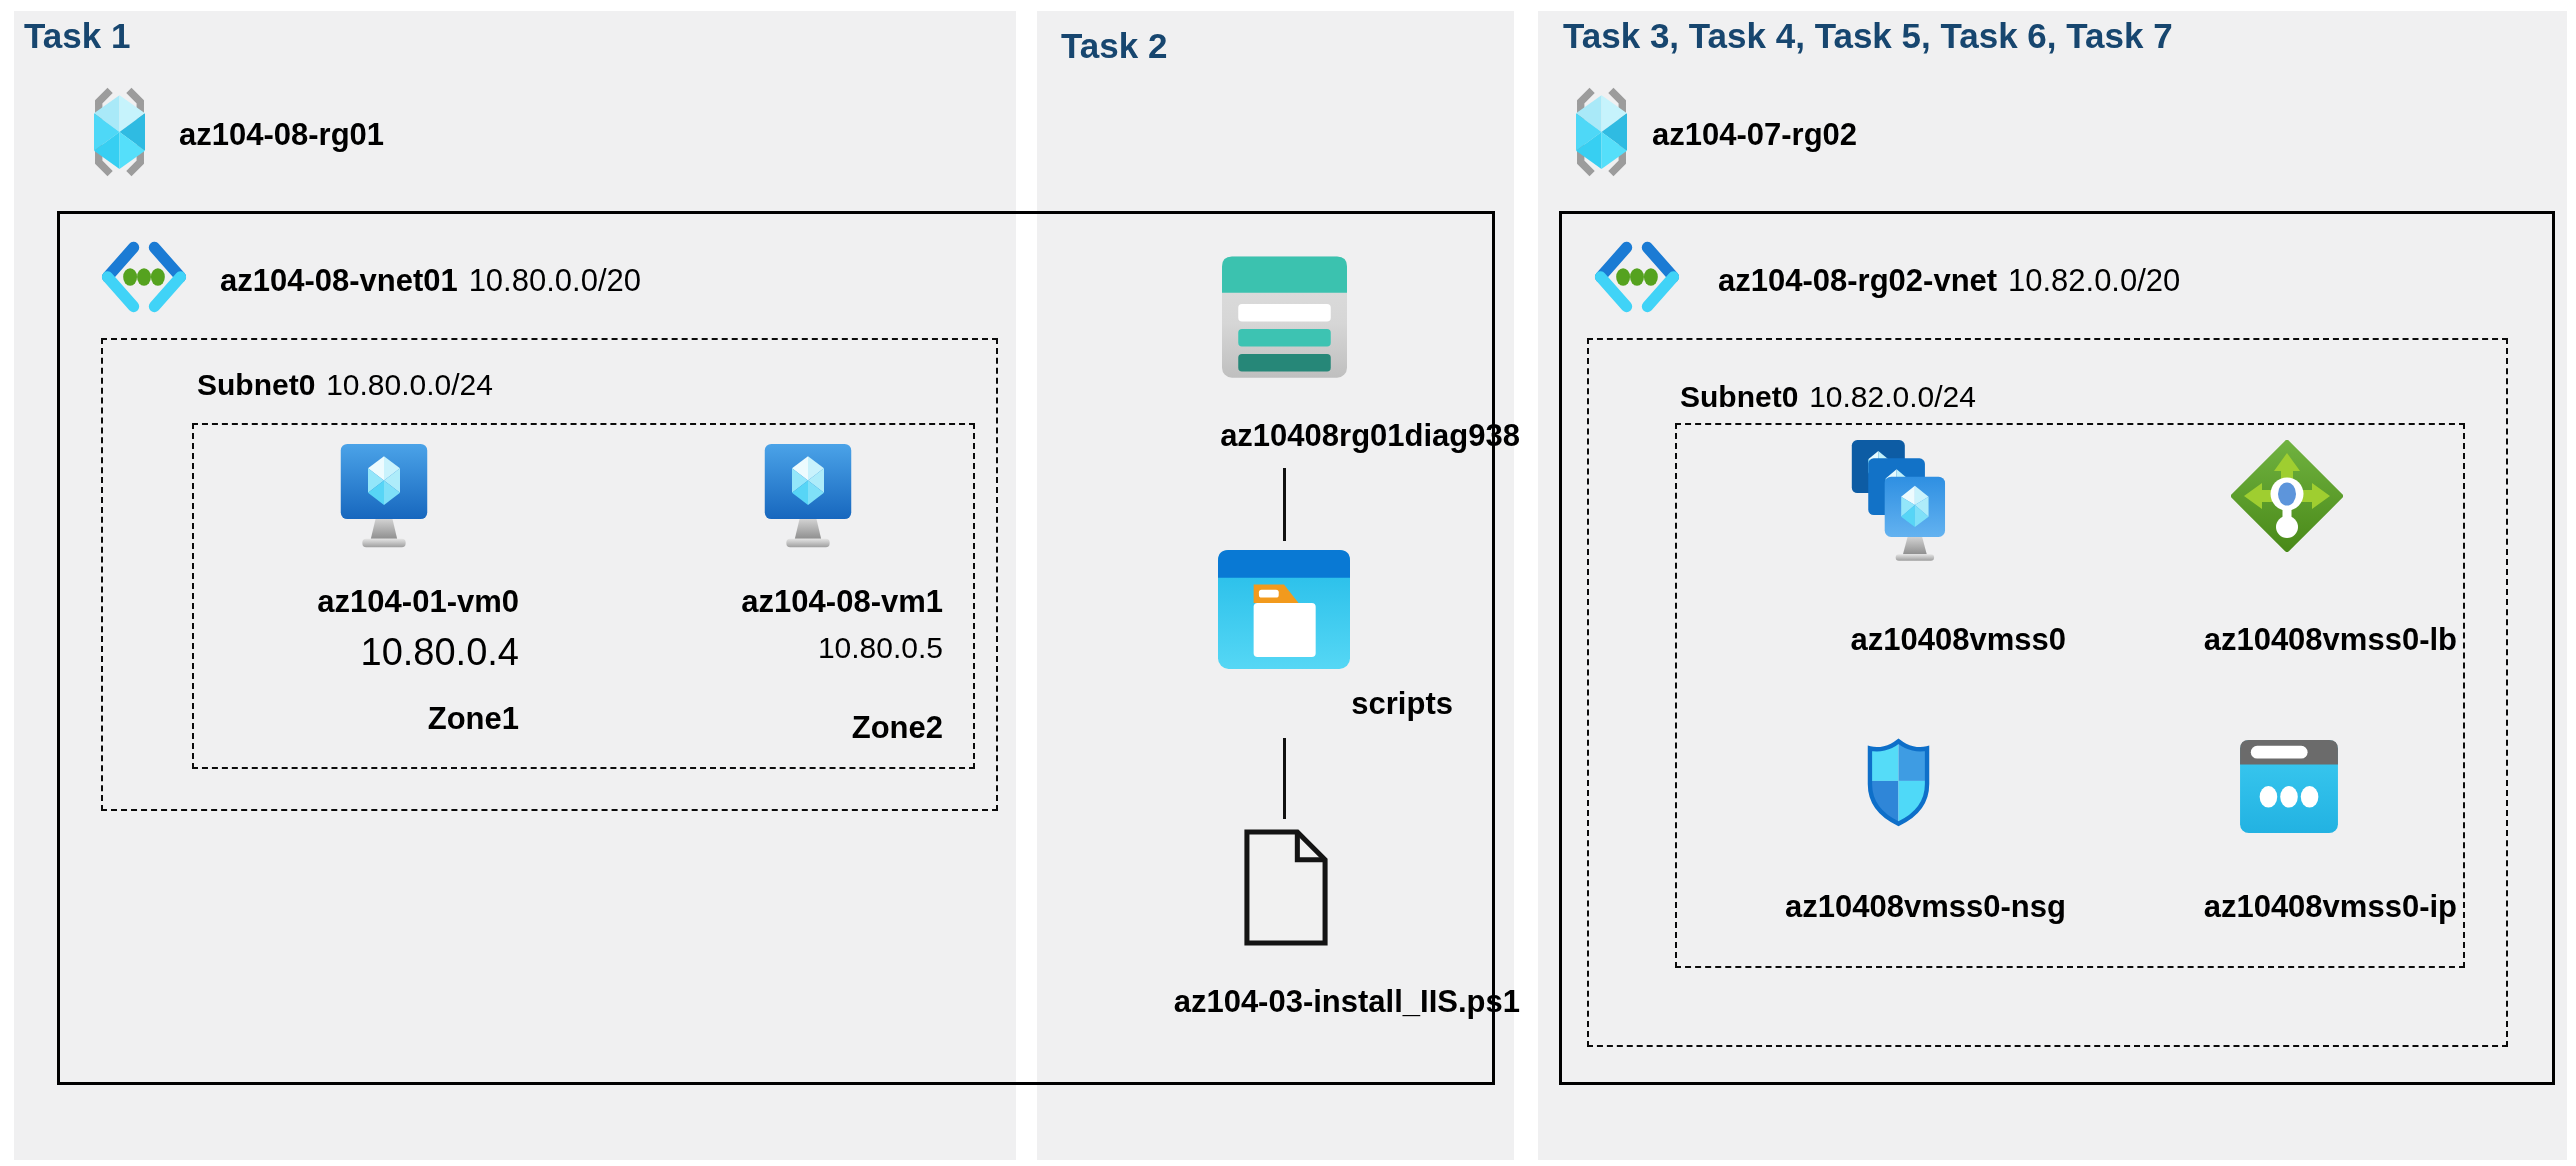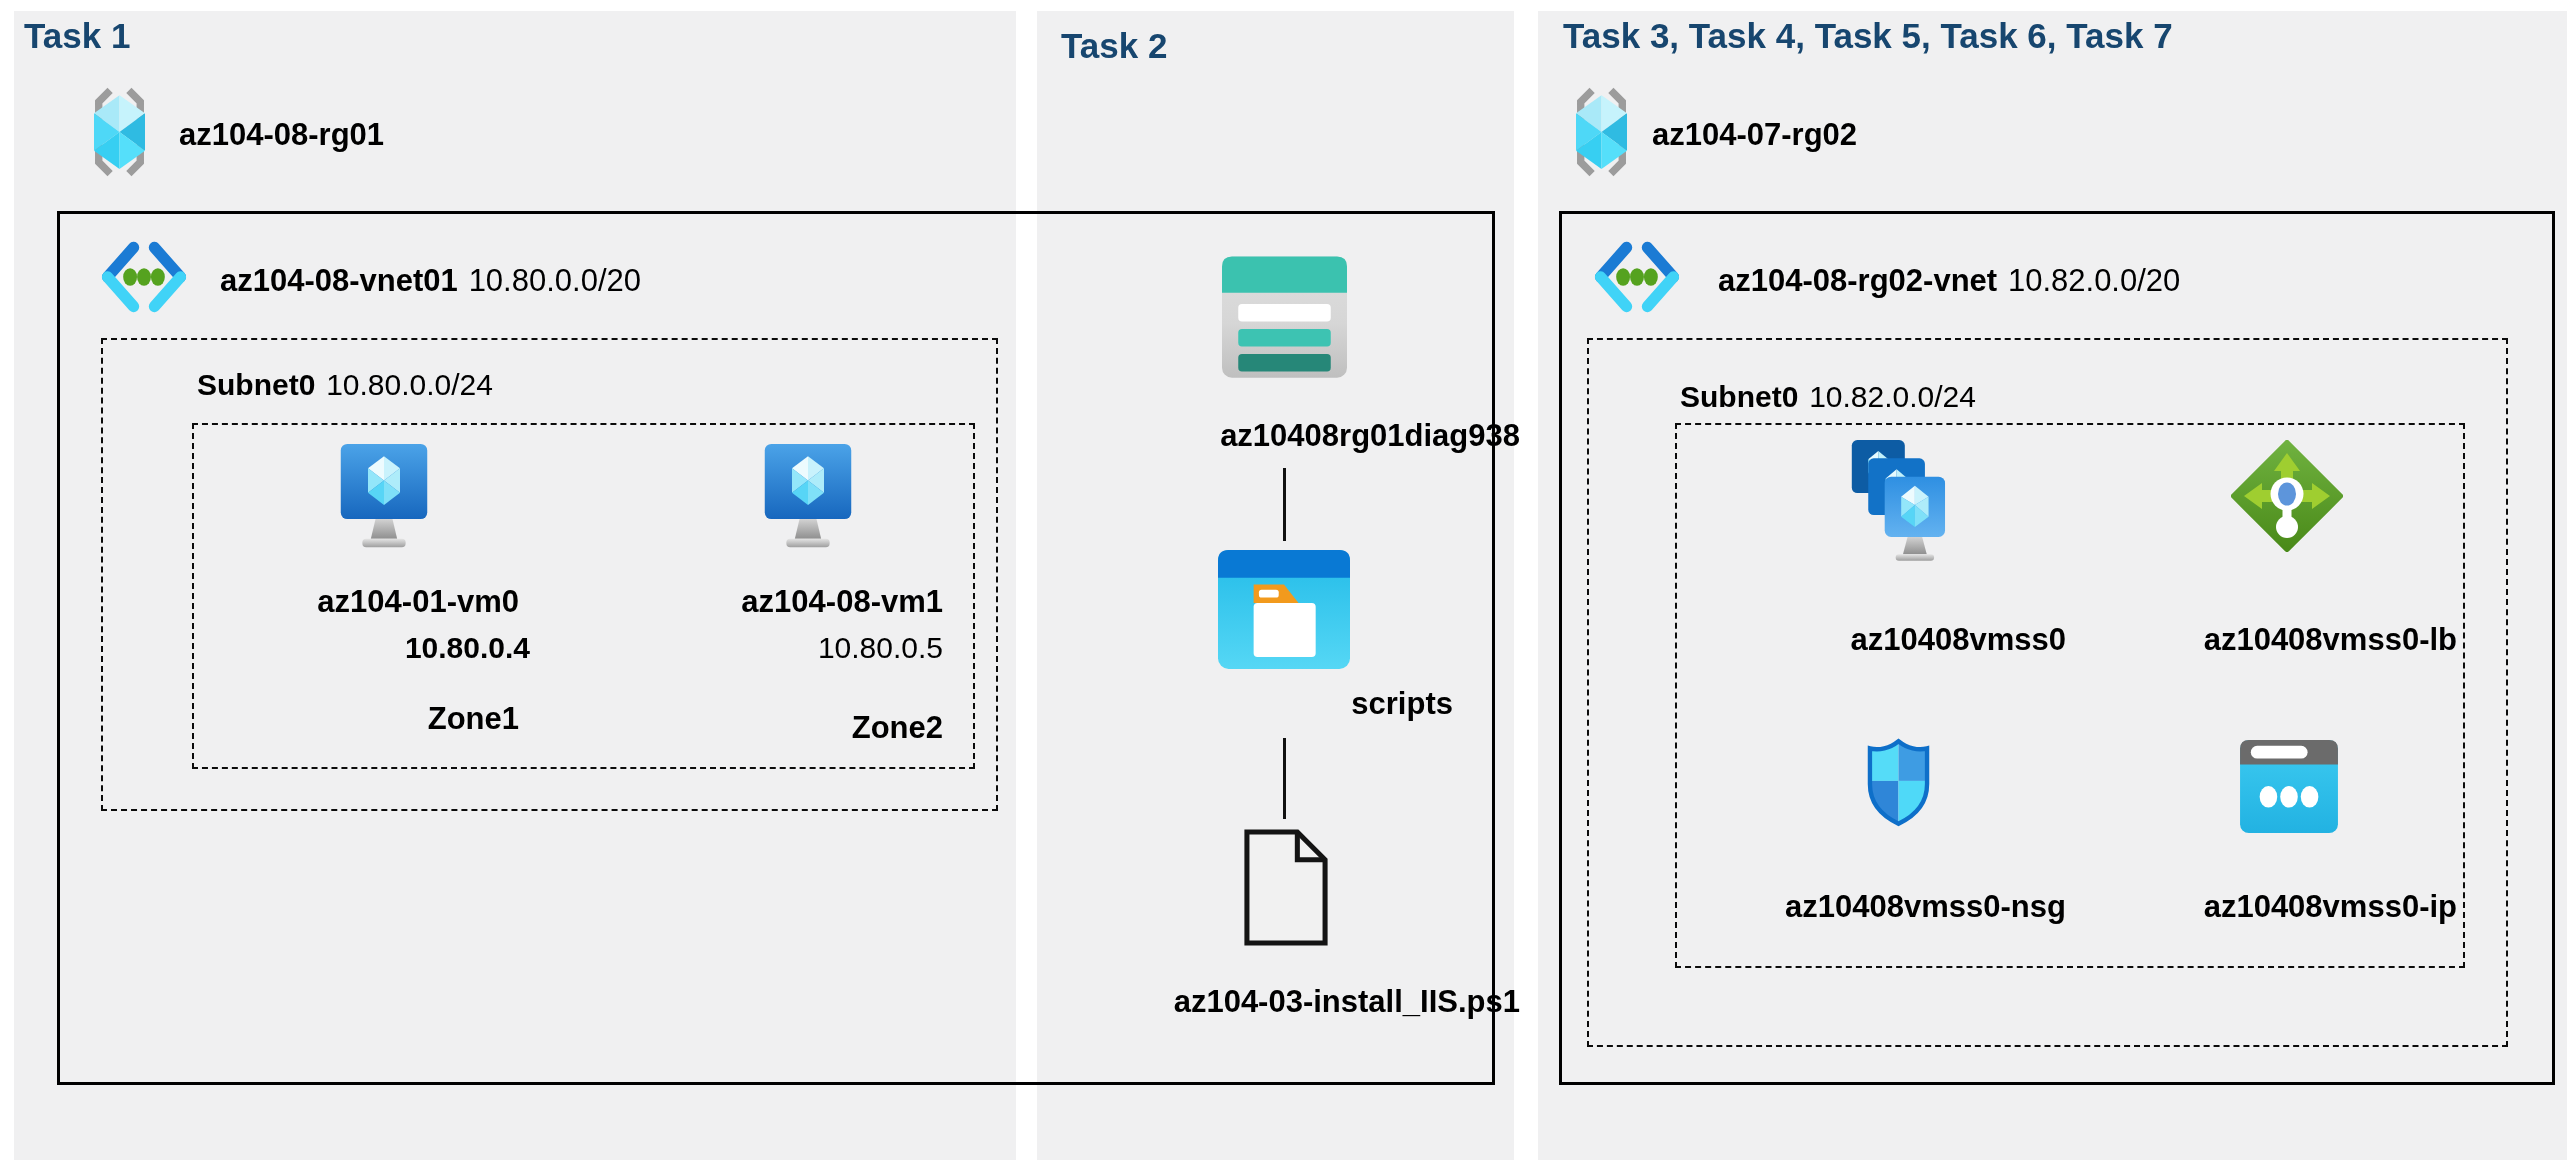--- a/index.html
+++ b/index.html
@@ -123,21 +123,21 @@
     <polygon points="50,15 67,28 50,41" fill="#C9F2FC"></polygon>
     <polygon points="33,28 50,41 33,54" fill="#93E6FA"></polygon>
     <polygon points="67,28 67,54 50,41" fill="#AEECFA"></polygon>
     <polygon points="33,54 50,41 50,67" fill="#57D5F6"></polygon>
     <polygon points="50,41 67,54 50,67" fill="#7FE0F8"></polygon>
     <path d="M41 82 L59 82 L64 103 L36 103 Z" fill="url(#gradStand)"></path>
     <rect x="27" y="103" width="46" height="9" rx="4" fill="url(#gradBase)"></rect>
   </svg>
 </div>
 <div class="lbl center" style="left:249px;top:584px;width:270px;">az104-01-vm0</div>
-<div class="lbl center reg" style="left:260px;top:631px;width:270px;font-size:30px;font-weight:bold;">10.80.0.4</div>
+<div class="lbl center reg" style="left:249px;top:631px;width:270px;font-size:38px;">10.80.0.4</div>
 <div class="lbl center" style="left:249px;top:701px;width:270px;">Zone1</div>
 
 <div class="abs" style="left:761px;top:442px;width:94px;height:111px;">
   <svg viewBox="0 0 100 118" width="94" height="111">
     <rect x="4" y="2" width="92" height="80" rx="7" fill="url(#gradVm)"></rect>
     <polygon points="33,28 50,15 50,41" fill="#EDFBFE"></polygon>
     <polygon points="50,15 67,28 50,41" fill="#C9F2FC"></polygon>
     <polygon points="33,28 50,41 33,54" fill="#93E6FA"></polygon>
     <polygon points="67,28 67,54 50,41" fill="#AEECFA"></polygon>
     <polygon points="33,54 50,41 50,67" fill="#57D5F6"></polygon>

